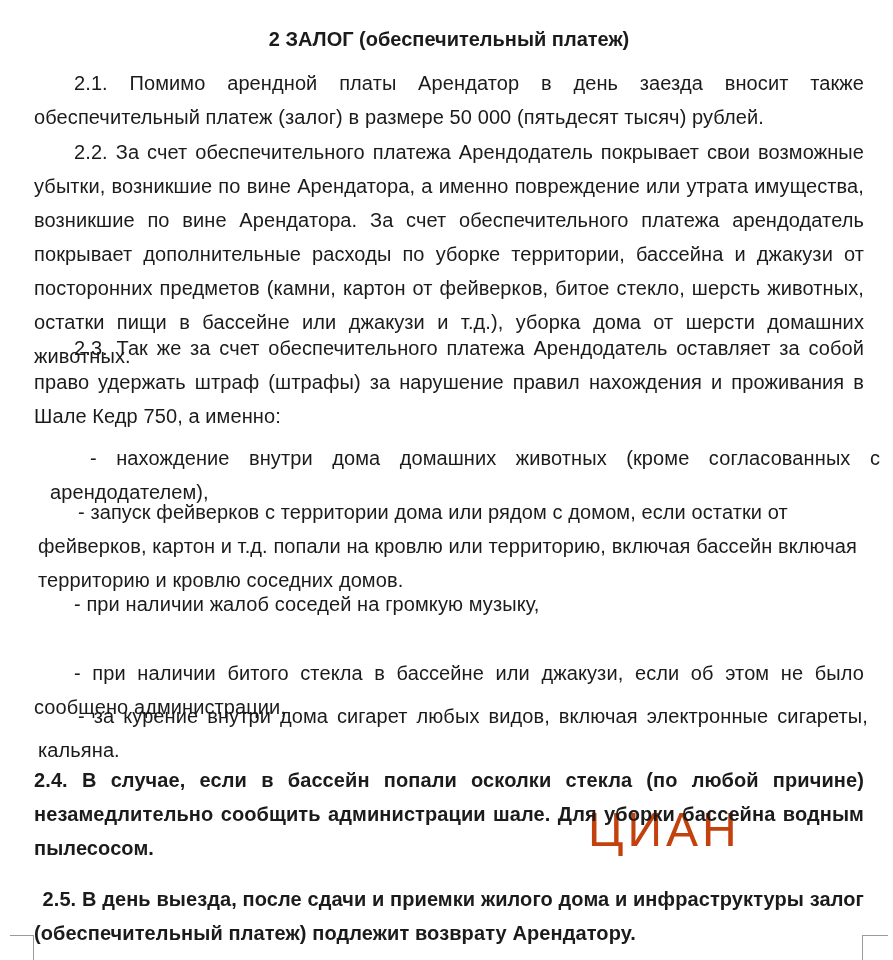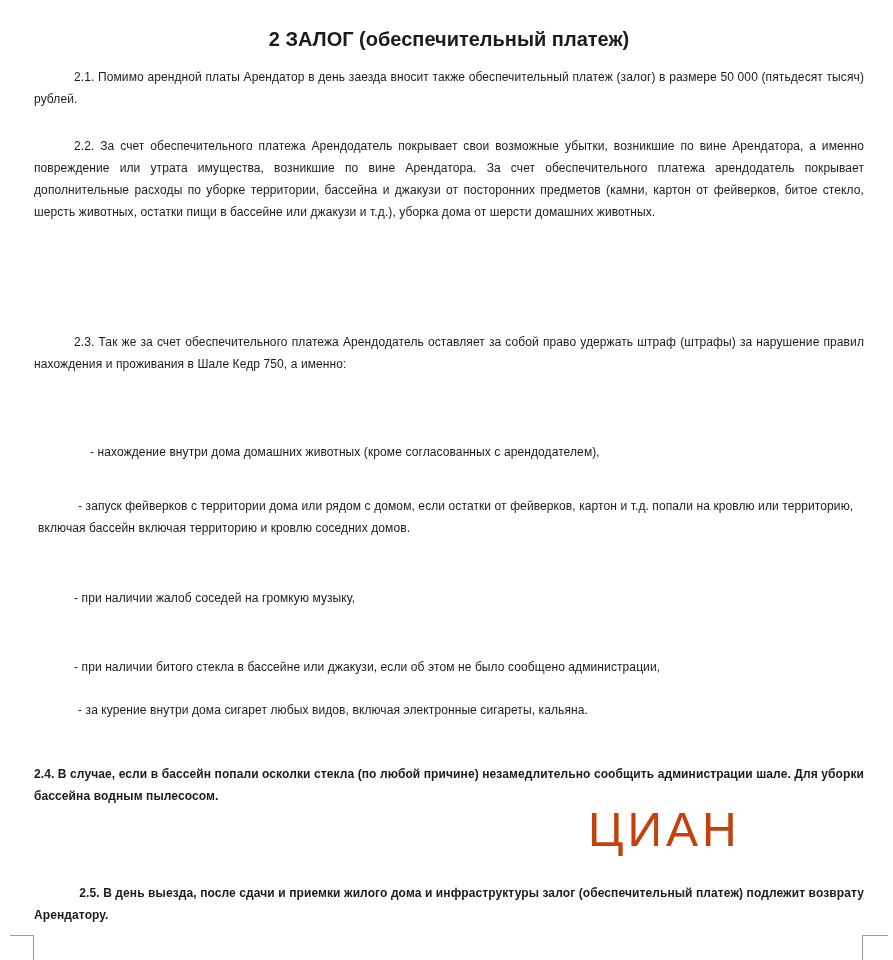--- a/index.html
+++ b/index.html
@@ -10,21 +10,21 @@
   }
   .page {
     position: absolute; left: 34px; top: 0; width: 830px;
   }
   .heading {
     position: absolute; left: 0; width: 830px; top: 26px;
     text-align: center; font-size: 20px; line-height: 26px; font-weight: bold;
   }
   .para {
     position: absolute; left: 0; width: 830px;
-    font-size: 12px; line-height: 22px;
+    font-size: 20px; line-height: 34px;
     text-align: justify; text-indent: 40px;
     letter-spacing: 0.1px;
   }
   .para.noindent { text-indent: 0; font-weight: bold; }
   .para.last-left { text-align-last: left; }
   .corner {
     position: absolute; border-color: #9a9a9a; border-style: solid;
   }
   .corner-left { left: 10px; top: 935px; width: 23px; height: 25px; border-width: 1px 1px 0 0; }
   .corner-right { left: 862px; top: 935px; width: 25px; height: 25px; border-width: 1px 0 0 1px; }

